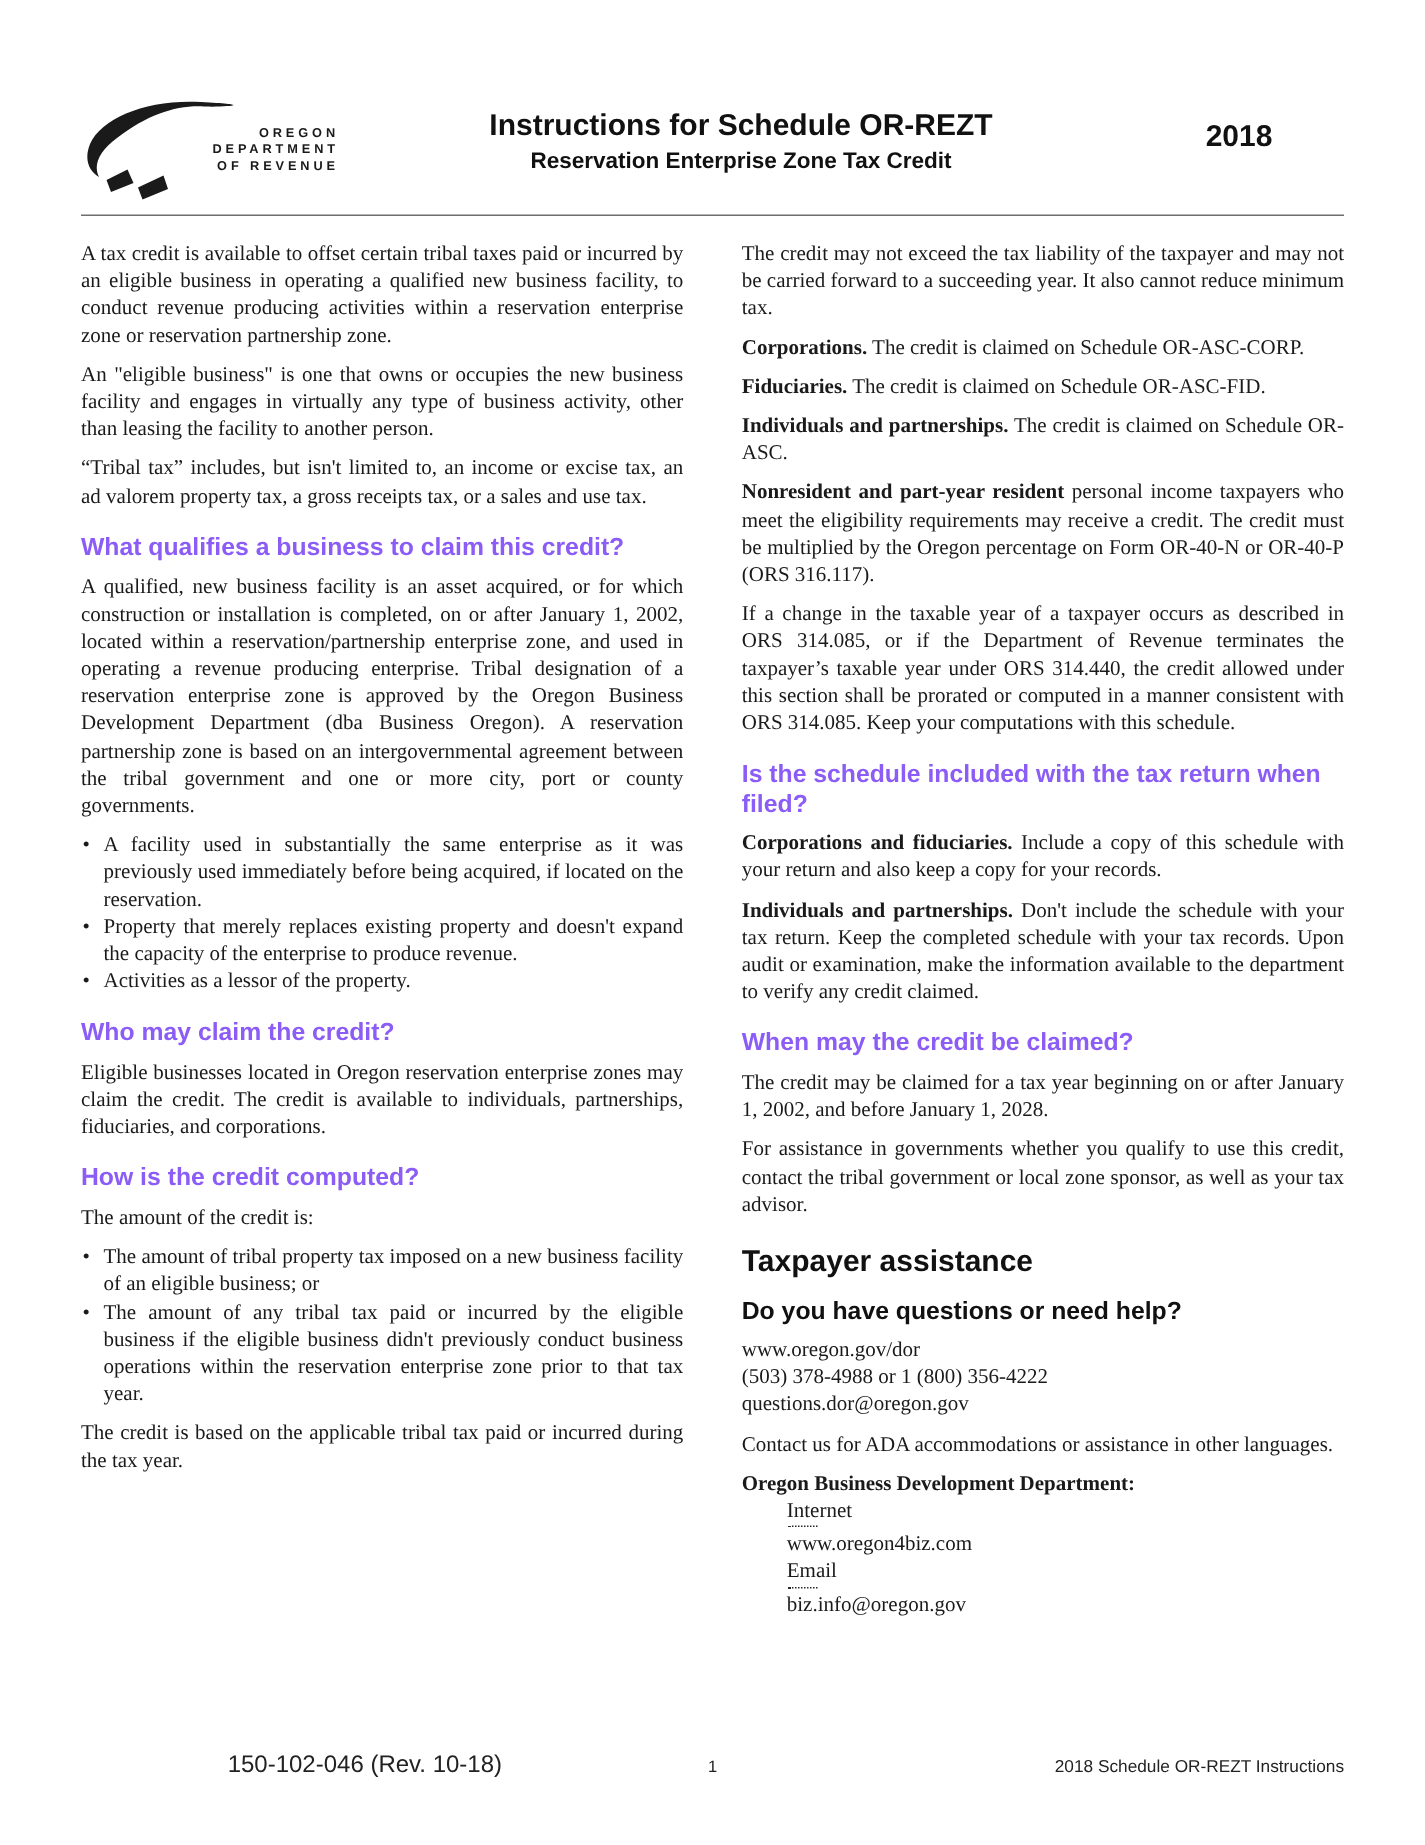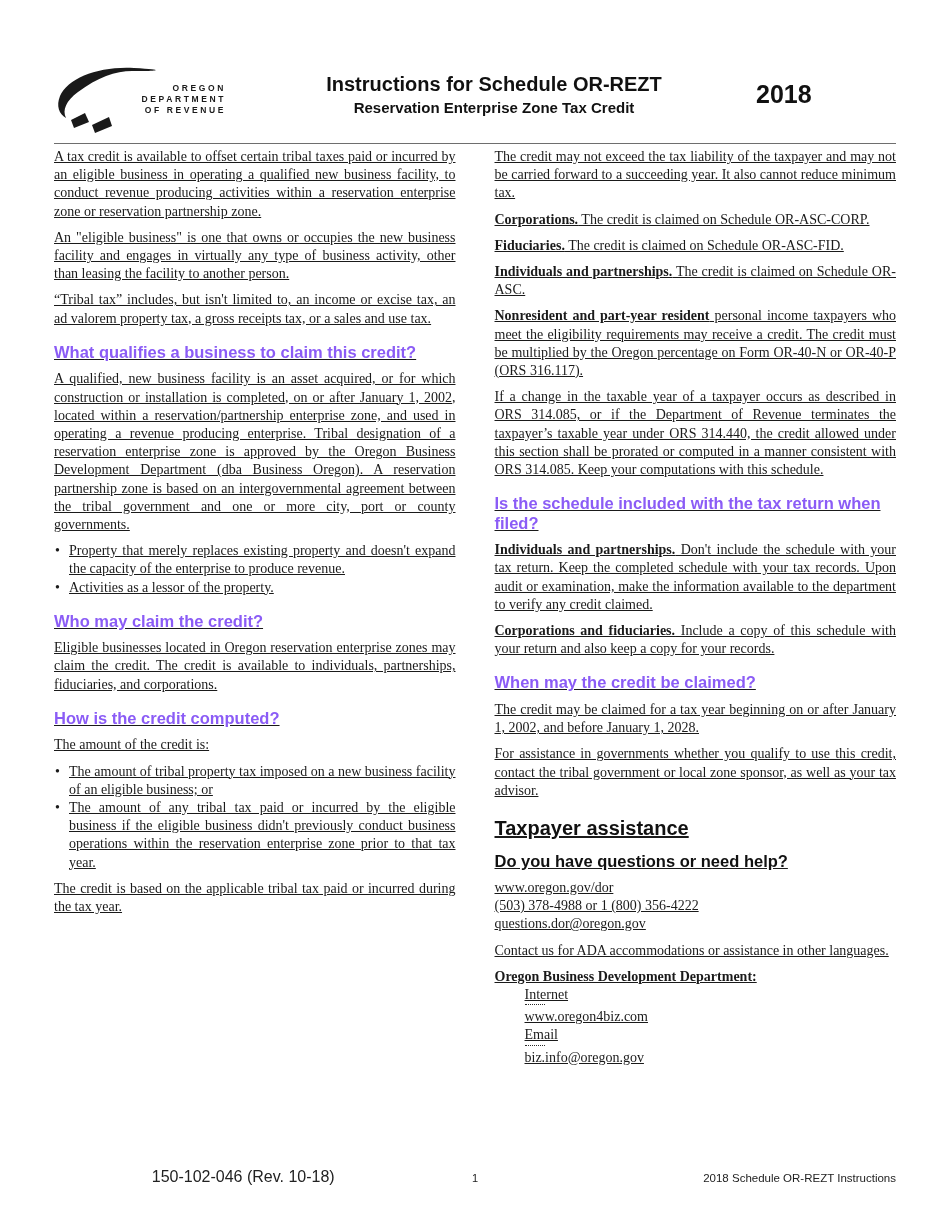--- a/index.html
+++ b/index.html
@@ -23,28 +23,28 @@
     text-align:right;
     font-family:"Liberation Sans", sans-serif;
     font-size:8.5px;font-weight:600;letter-spacing:2.6px;
     line-height:11px;color:#1a1a1a;white-space:nowrap;
   }
   .title-block{flex:1;text-align:center;padding-top:7px;
     font-family:"Liberation Sans", sans-serif;}
   .doc-title{font-size:20px;font-weight:700;color:#111;}
   .doc-subtitle{font-size:15px;font-weight:700;color:#111;margin-top:3px;}
   .year{
-    width:140px;flex-shrink:0;text-align:left;
+    width:140px;flex-shrink:0;text-align:center;
     font-family:"Liberation Sans", sans-serif;
-    font-size:25px;font-weight:700;color:#111;
+    font-size:20px;font-weight:700;color:#111;
     padding-top:14px;
   }
   .rule{border:none;border-top:1.5px solid #6e6e6e;margin:9px 0 0 0;}
   
-  .columns{display:flex;gap:39px;margin-top:4px;text-decoration:underline;}
+  .columns{display:flex;gap:39px;margin-top:17px;}
   .col{flex:1;min-width:0;}
   .col p{
     margin:0 0 8px 0;
     font-size:14px;line-height:18.2px;
     text-align:justify;
   }
   .lead{font-weight:700;}
   h2.sec{
     font-family:"Liberation Sans", sans-serif;
     font-size:16.5px;font-weight:700;color:#8b5cf6;
@@ -115,20 +115,21 @@
   <main class="columns">
 
     <section class="col">
       <p>A tax credit is available to offset certain tribal taxes paid or incurred by an eligible business in operating a qualified new business facility, to conduct revenue producing activities within a reservation enterprise zone or reservation partnership zone.</p>
       <p>An "eligible business" is one that owns or occupies the new business facility and engages in virtually any type of business activity, other than leasing the facility to another person.</p>
       <p>“Tribal tax” includes, but isn't limited to, an income or excise tax, an ad valorem property tax, a gross receipts tax, or a sales and use tax.</p>
 
       <h2 class="sec">What qualifies a business to claim this credit?</h2>
       <p>A qualified, new business facility is an asset acquired, or for which construction or installation is completed, on or after January 1, 2002, located within a reservation/partnership enterprise zone, and used in operating a revenue producing enterprise. Tribal designation of a reservation enterprise zone is approved by the Oregon Business Development Department (dba Business Oregon). A reservation partnership zone is based on an intergovernmental agreement between the tribal government and one or more city, port or county governments.</p>
       <ul class="bullets">
+        <li>A facility used in substantially the same enterprise as it was previously used immediately before being acquired, if located on the reservation.</li>
         <li>Property that merely replaces existing property and doesn't expand the capacity of the enterprise to produce revenue.</li>
         <li>Activities as a lessor of the property.</li>
       </ul>
 
       <h2 class="sec">Who may claim the credit?</h2>
       <p>Eligible businesses located in Oregon reservation enterprise zones may claim the credit. The credit is available to individuals, partnerships, fiduciaries, and corporations.</p>
 
       <h2 class="sec">How is the credit computed?</h2>
       <p>The amount of the credit is:</p>
       <ul class="bullets">
@@ -140,22 +141,22 @@
 
     <section class="col">
       <p>The credit may not exceed the tax liability of the taxpayer and may not be carried forward to a succeeding year. It also cannot reduce minimum tax.</p>
       <p><span class="lead">Corporations.</span><span> The credit is claimed on Schedule OR-ASC-CORP.</span></p>
       <p><span class="lead">Fiduciaries.</span><span> The credit is claimed on Schedule OR-ASC-FID.</span></p>
       <p><span class="lead">Individuals and partnerships.</span><span> The credit is claimed on Schedule OR-ASC.</span></p>
       <p><span class="lead">Nonresident and part-year resident</span><span> personal income taxpayers who meet the eligibility requirements may receive a credit. The credit must be multiplied by the Oregon percentage on Form OR-40-N or OR-40-P (ORS 316.117).</span></p>
       <p>If a change in the taxable year of a taxpayer occurs as described in ORS 314.085, or if the Department of Revenue terminates the taxpayer’s taxable year under ORS 314.440, the credit allowed under this section shall be prorated or computed in a manner consistent with ORS 314.085. Keep your computations with this schedule.</p>
 
       <h2 class="sec">Is the schedule included with the tax return when filed?</h2>
+      <p><span class="lead">Corporations and fiduciaries.</span><span> Include a copy of this schedule with your return and also keep a copy for your records.</span></p>
       <p><span class="lead">Individuals and partnerships.</span><span> Don't include the schedule with your tax return. Keep the completed schedule with your tax records. Upon audit or examination, make the information available to the department to verify any credit claimed.</span></p>
-      <p><span class="lead">Corporations and fiduciaries.</span><span> Include a copy of this schedule with your return and also keep a copy for your records.</span></p>
 
       <h2 class="sec">When may the credit be claimed?</h2>
       <p>The credit may be claimed for a tax year beginning on or after January 1, 2002, and before January 1, 2028.</p>
       <p>For assistance in governments whether you qualify to use this credit, contact the tribal government or local zone sponsor, as well as your tax advisor.</p>
 
       <h2 class="big">Taxpayer assistance</h2>
       <h3 class="sub">Do you have questions or need help?</h3>
 
       <div class="plain-lines">
         <div>www.oregon.gov/dor</div>

